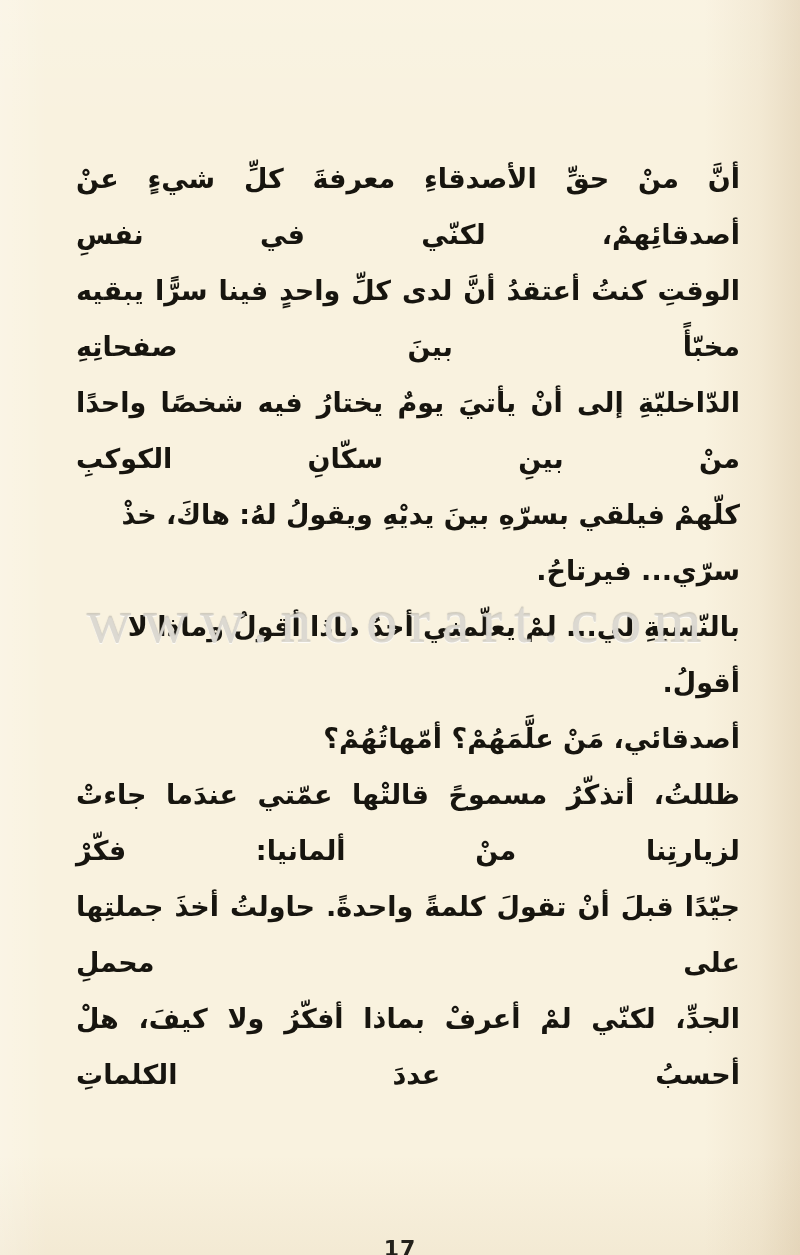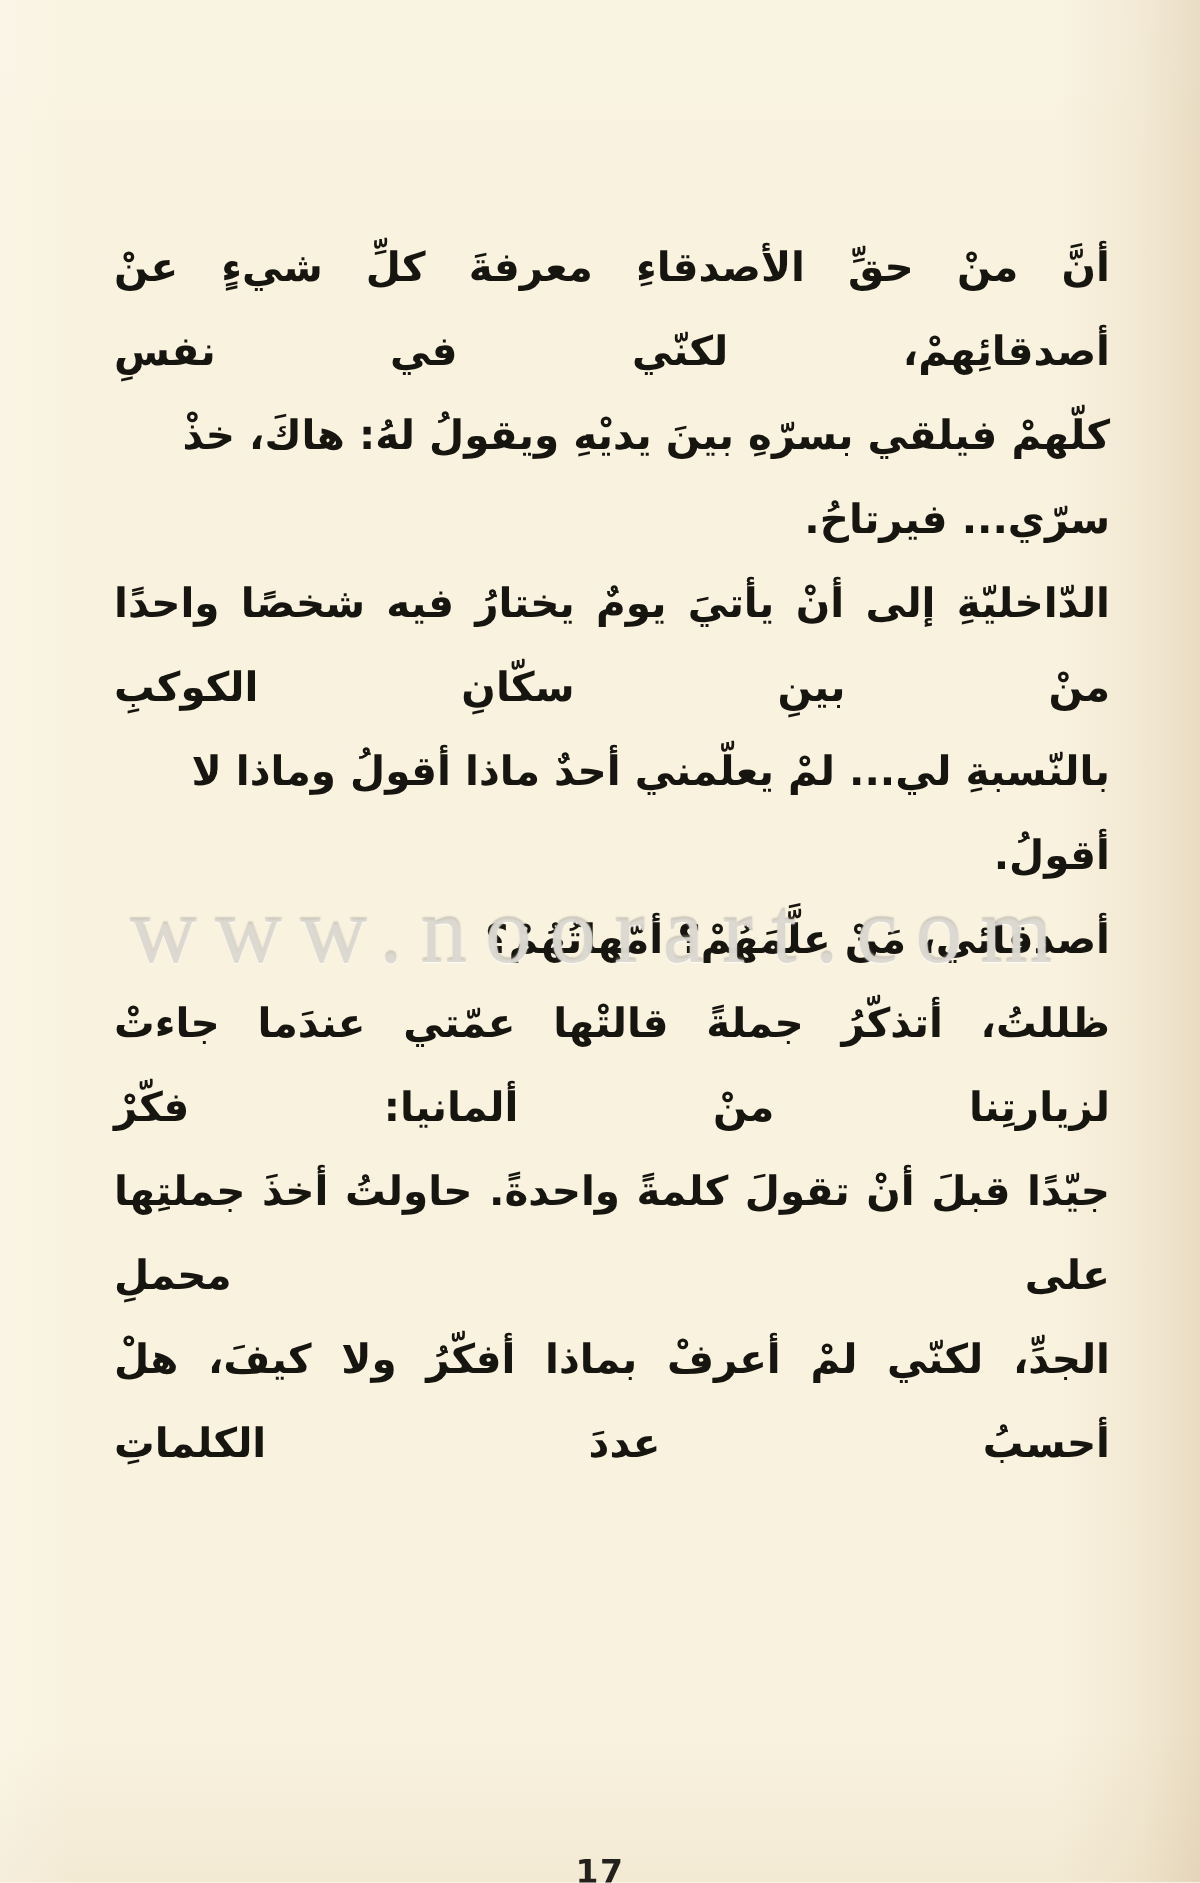--- a/index.html
+++ b/index.html
@@ -84,25 +84,26 @@
     margin-top: 40px;
   }
 </style>
 </head>
 <body>
 
 <div class="page">
 
   <div class="text-block">
     <div class="line just">أنَّ منْ حقِّ الأصدقاءِ معرفةَ كلِّ شيءٍ عنْ أصدقائِهمْ، لكنّي في نفسِ</div>
+    <div class="line just">الوقتِ كنتُ أعتقدُ أنَّ لدى كلِّ واحدٍ فينا سرًّا يبقيه مخبّأً بينَ صفحاتِهِ</div>
+    <div class="line just">الدّاخليّةِ إلى أنْ يأتيَ يومٌ يختارُ فيه شخصًا واحدًا منْ بينِ سكّانِ الكوكبِ</div>
     <div class="line">كلّهمْ فيلقي بسرّهِ بينَ يديْهِ ويقولُ لهُ: هاكَ، خذْ سرّي... فيرتاحُ.</div>
-    <div class="line just">الدّاخليّةِ إلى أنْ يأتيَ يومٌ يختارُ فيه شخصًا واحدًا منْ بينِ سكّانِ الكوكبِ</div>
     <div class="line">بالنّسبةِ لي... لمْ يعلّمني أحدٌ ماذا أقولُ وماذا لا أقولُ.</div>
     <div class="line">أصدقائي، مَنْ علَّمَهُمْ؟ أمّهاتُهُمْ؟</div>
-    <div class="line just">ظللتُ، أتذكّرُ جملةً قالتْها عمّتي عندَما جاءتْ لزيارتِنا منْ ألمانيا: فكّرْ</div>
+    <div class="line just">ظللتُ، أتذكّرُ مسموحً قالتْها عمّتي عندَما جاءتْ لزيارتِنا منْ ألمانيا: فكّرْ</div>
     <div class="line just">جيّدًا قبلَ أنْ تقولَ كلمةً واحدةً. حاولتُ أخذَ جملتِها على محملِ</div>
     <div class="line just">الجدِّ، لكنّي لمْ أعرفْ بماذا أفكّرُ ولا كيفَ، هلْ أحسبُ عددَ الكلماتِ</div>
 
   </div>
 
   <div class="watermark">www.noorart.com</div>
 
   <div class="page-number">17</div>
 
 </div>

